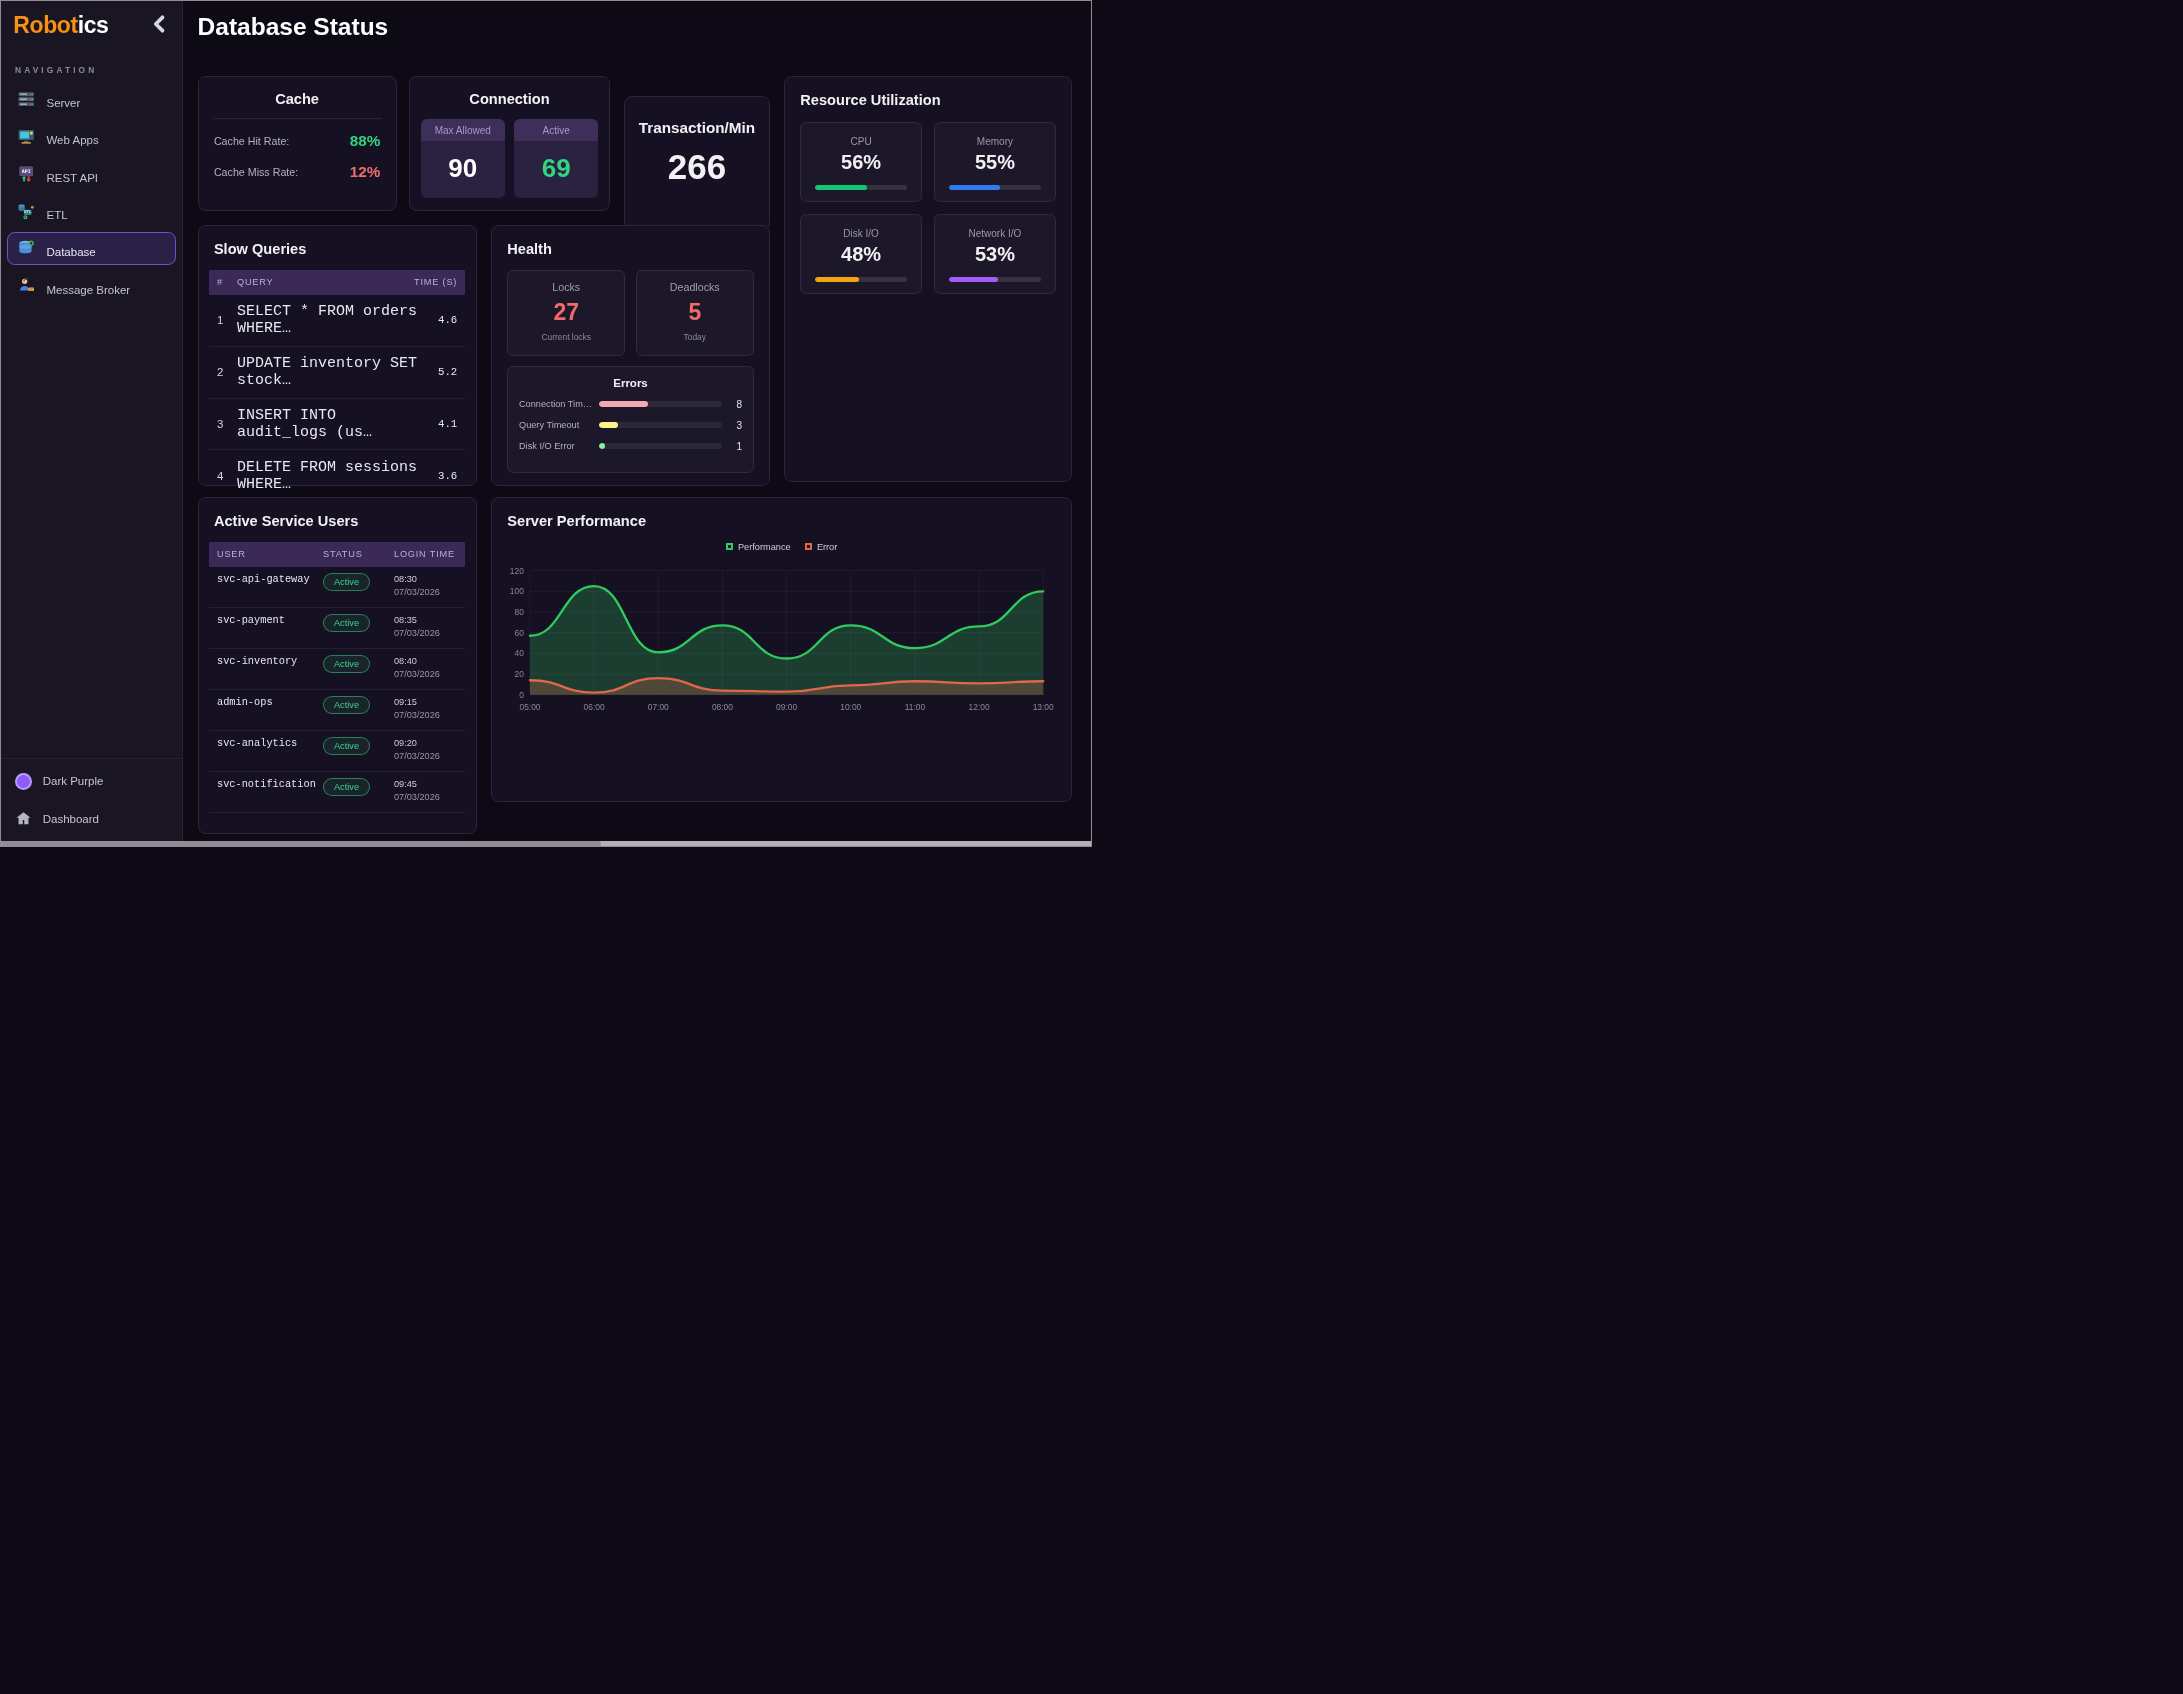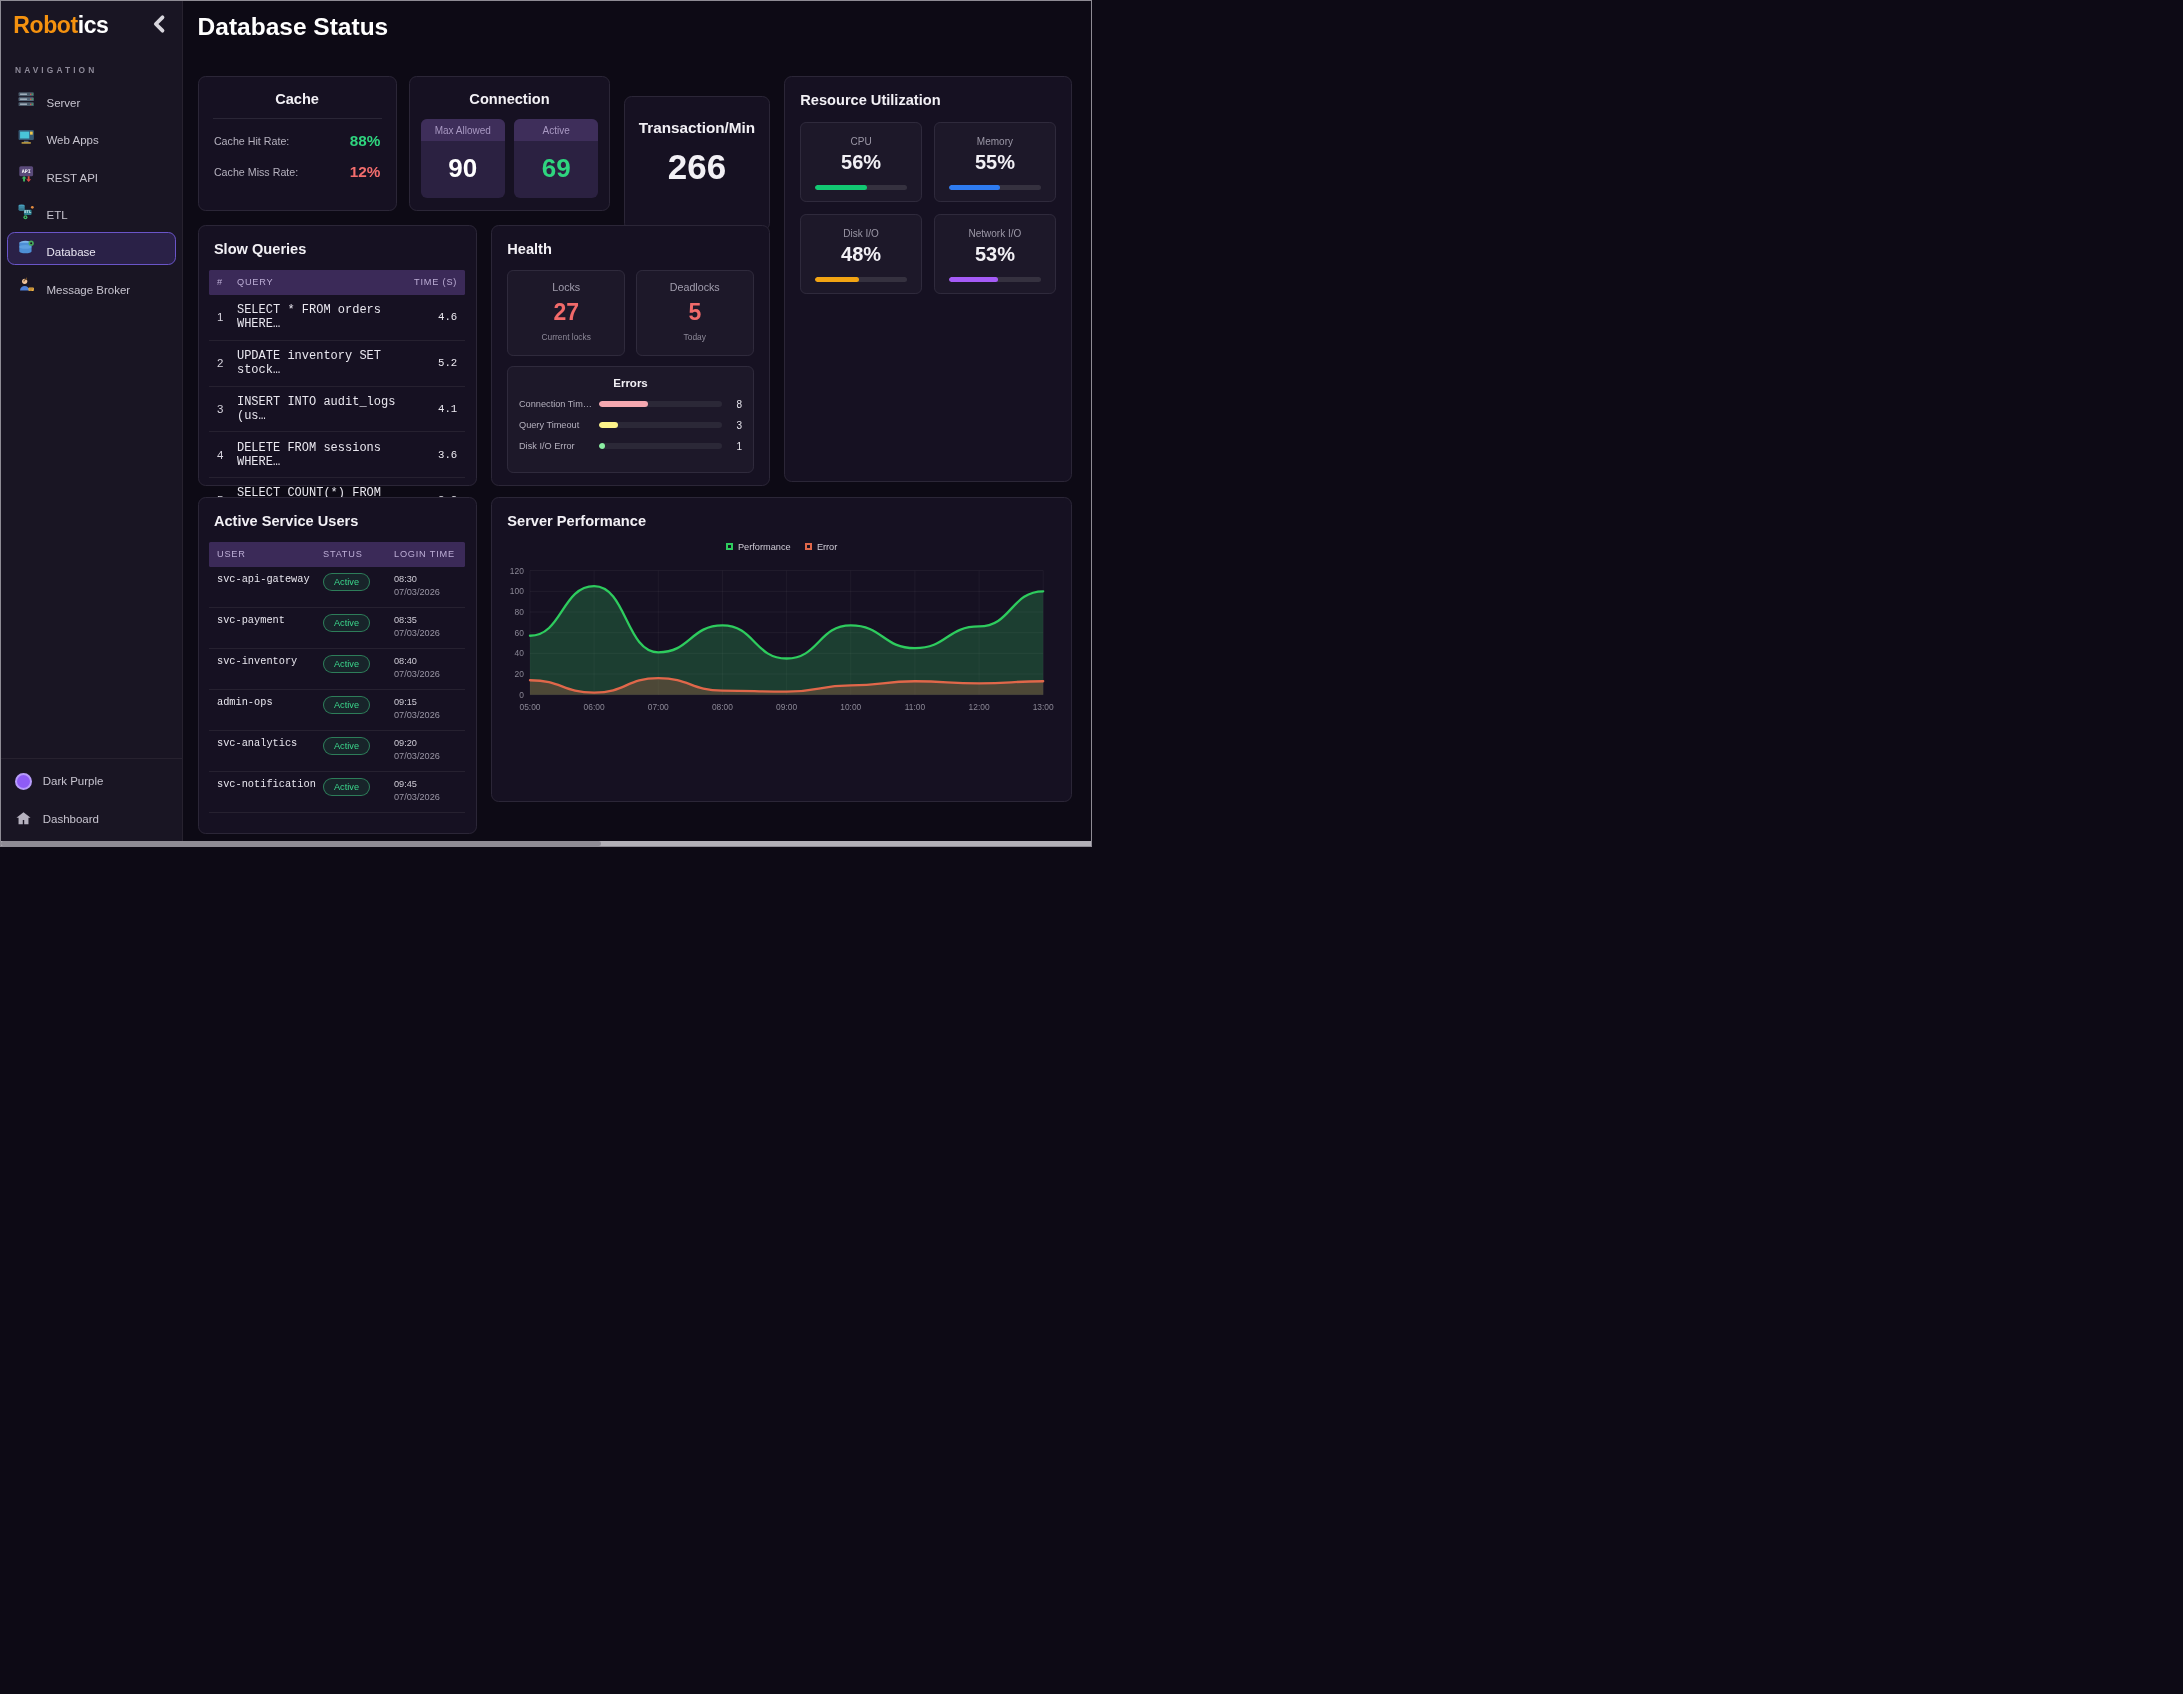--- a/index.html
+++ b/index.html
@@ -74,21 +74,21 @@
   .res-track { height:5.4px; border-radius:3.1px; background:#35313f; margin:0 4.6px; overflow:hidden; }
   .res-fill { height:100%; border-radius:3.1px; }
 
   
   #card-slow { left:14.6px; top:224px; width:279px; height:261px; }
   .tbl-head { display:flex; background:#3b2a58; color:#bdaed6; font-size:9.2px; letter-spacing:0.8px;
               margin:12.3px 10.7px 0 10.7px; padding:7.7px 7.7px; border-radius:1.5px; }
   .sq-rows { margin:0 10.7px; }
   .sq-row { display:flex; align-items:center; padding:8.4px 7.7px; border-bottom:0.8px solid #262130; }
   .sq-row .c-n { width:20px; font-size:11.5px; color:#d8d5df; }
-  .sq-row .c-q { flex:1; font-size:12px; color:#e9e7ef; }
+  .sq-row .c-q { flex:1; font-size:15px; color:#e9e7ef; }
   .sq-row .c-t { width:34px; text-align:right; font-size:10.7px; color:#eceaf1; }
   .sq-head .c-n { width:20px; } .sq-head .c-q { flex:1; } .sq-head .c-t { width:44px; text-align:right; }
 
   
   #card-health { left:308px; top:224px; width:279px; height:261px; }
   .health-stats { display:flex; gap:10.7px; padding:12.3px 15.3px 0 15.3px; }
   .h-box { flex:1; background:#1d1829; border:0.8px solid #2f2a3c; border-radius:6.1px; text-align:center; padding:10.7px 4.6px 12.3px 4.6px; }
   .h-box .h-lbl { font-size:10.7px; color:#a29eae; }
   .h-box .h-val { font-size:23px; font-weight:800; color:#f16a6a; margin:6.1px 0; }
   .h-box .h-cap { font-size:8.4px; color:#8d8998; }

